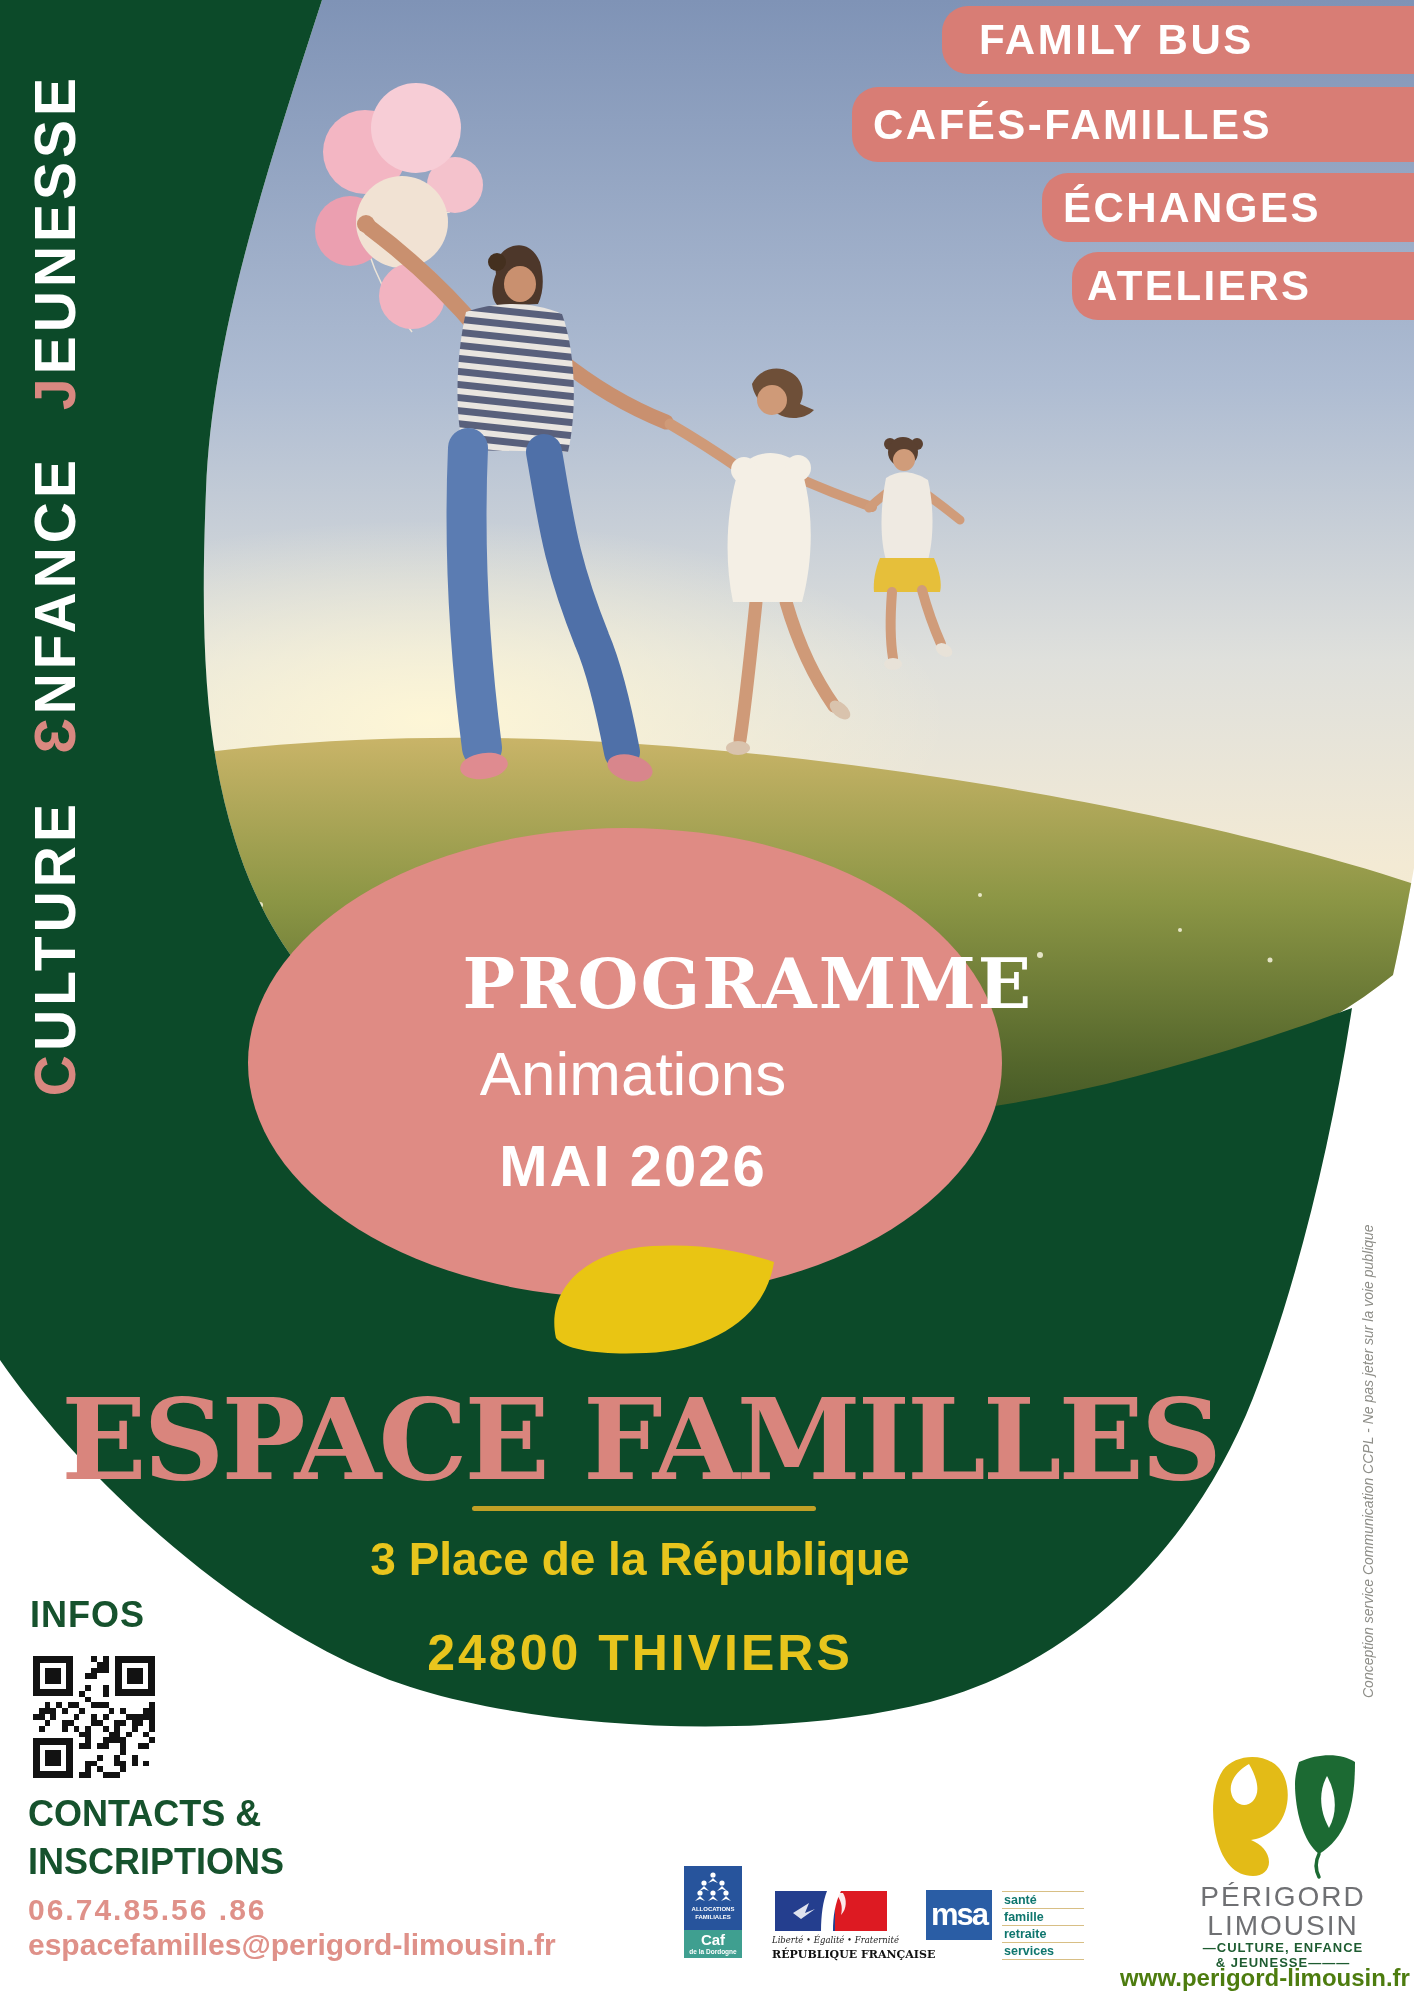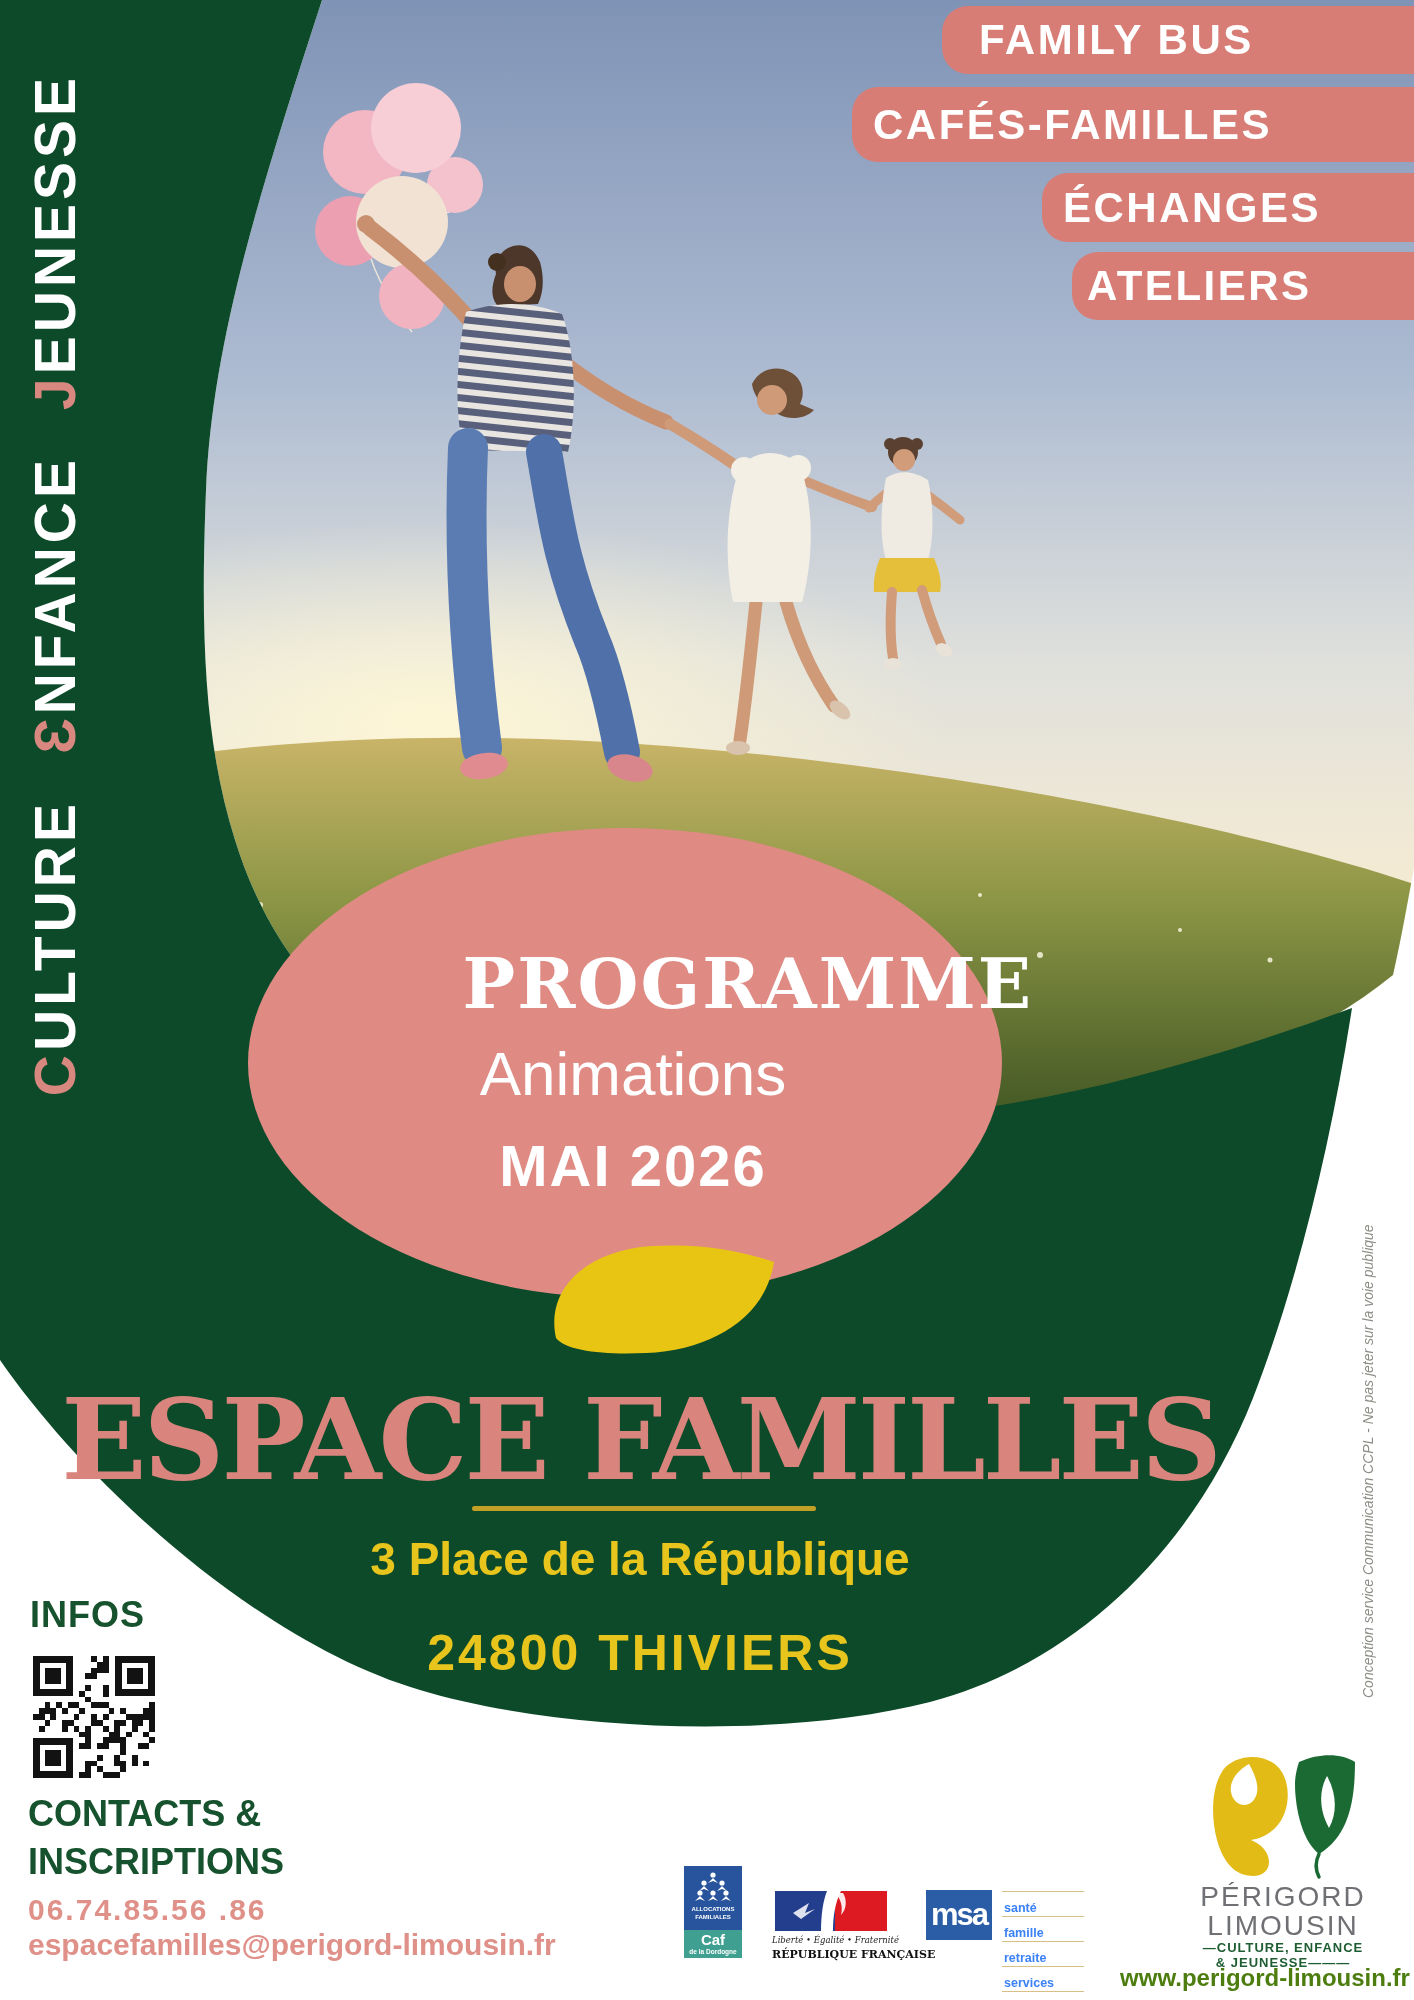--- a/index.html
+++ b/index.html
@@ -73,21 +73,21 @@
   .rf-motto{position:absolute;left:0;top:44px;width:120px;text-align:right;
     font-family:"DejaVu Serif","Liberation Serif",serif;font-style:italic;font-size:8.5px;color:#222;white-space:nowrap;}
   .rf-name{position:absolute;left:0;top:57px;width:120px;text-align:center;
     font-family:"DejaVu Serif","Liberation Serif",serif;font-size:11px;font-weight:bold;color:#111;white-space:nowrap;}
 
   .msa{left:926px;top:1890px;width:160px;height:66px;z-index:3;}
   .msa-box{position:absolute;left:0;top:0;width:66px;height:50px;background:#2a5da5;
     display:flex;align-items:center;justify-content:center;color:#fff;font-weight:bold;
     font-size:31px;letter-spacing:-2px;}
   .msa-services{position:absolute;left:76px;top:1px;width:82px;}
-  .msa-services div{border-top:1px solid #d8bf85;font-size:12.5px;font-weight:bold;color:#3b82f6;padding:9px 0 1px 2px;}
+  .msa-services div{border-top:1px solid #d8bf85;font-size:12.5px;font-weight:bold;color:#0f766e;padding:1px 0 1px 2px;}
   .msa-services div:last-child{border-bottom:1px solid #d8bf85;}
 
   .pl-logo{left:1198px;top:1748px;width:170px;z-index:3;text-align:center;}
   .pl-shapes{width:160px;height:134px;margin:0 auto;display:block;}
   .pl-name{font-size:28px;font-weight:normal;letter-spacing:2px;color:#6f7073;line-height:29px;white-space:nowrap;}
   .pl-tag{font-size:13px;font-weight:bold;letter-spacing:1px;color:#1e5c31;line-height:15px;white-space:nowrap;}
   .website{left:1120px;top:1964px;width:290px;text-align:center;font-size:24px;font-weight:bold;color:#4d7c0f;z-index:3;white-space:nowrap;}
 
   .side-note{left:1360px;top:1698px;width:592px;height:28px;
     transform:rotate(-90deg);transform-origin:0 0;

